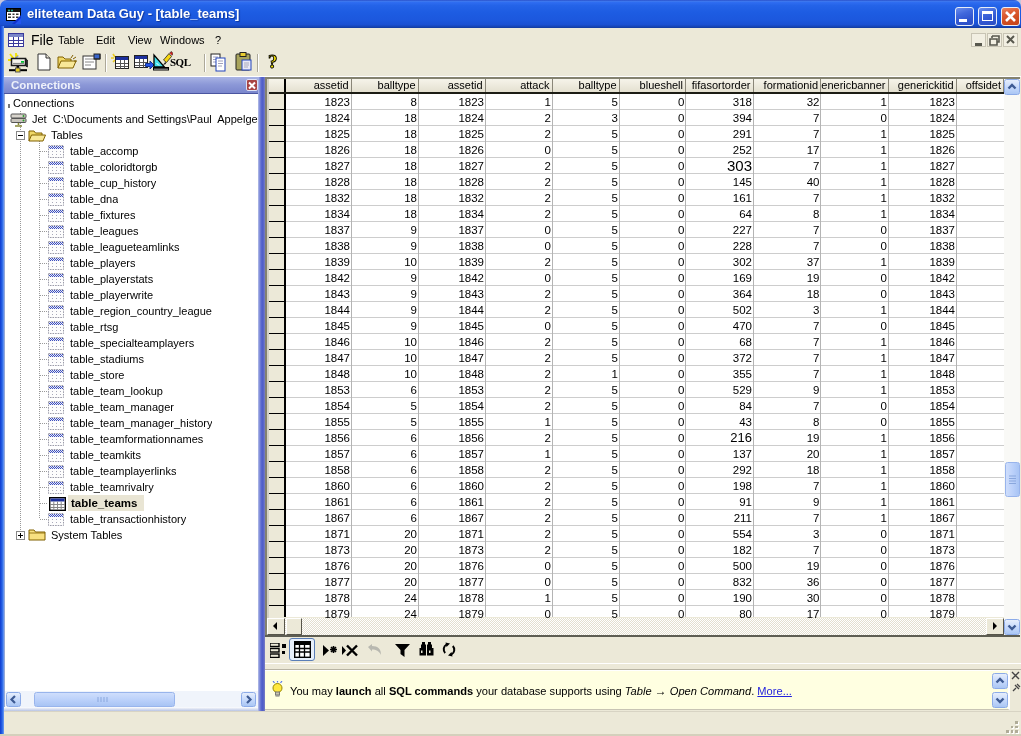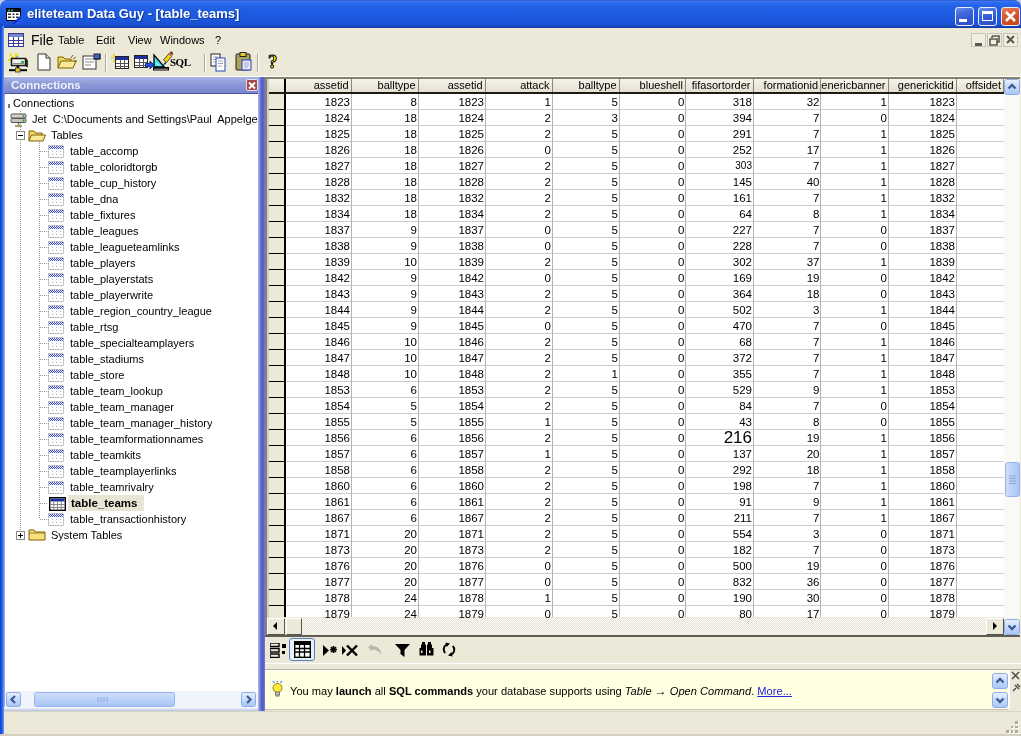--- a/index.html
+++ b/index.html
@@ -444,21 +444,21 @@
 <div class="a" style="left:620.0px;top:48px;width:68.0px;height:16px;line-height:16px;text-align:right;padding-right:1.5px;font-size:11.5px">1826</div>
 <div class="a" style="left:17px;top:63px;width:718.5px;height:1px;background:#cdcdcd"></div>
 <div class="a" style="left:0;top:64px;width:15px;height:16px;background:#ece9d8;border-bottom:1.5px solid #000"></div>
 <div class="a" style="left:15px;top:64px;width:2px;height:16px;border-bottom:1.5px solid #000"></div>
 <div class="a" style="left:17.0px;top:64px;width:66.0px;height:16px;line-height:16px;text-align:right;padding-right:1.5px;font-size:11.5px">1827</div>
 <div class="a" style="left:83.0px;top:64px;width:67.0px;height:16px;line-height:16px;text-align:right;padding-right:1.5px;font-size:11.5px">18</div>
 <div class="a" style="left:150.0px;top:64px;width:67.0px;height:16px;line-height:16px;text-align:right;padding-right:1.5px;font-size:11.5px">1827</div>
 <div class="a" style="left:217.0px;top:64px;width:67.0px;height:16px;line-height:16px;text-align:right;padding-right:1.5px;font-size:11.5px">2</div>
 <div class="a" style="left:284.0px;top:64px;width:67.0px;height:16px;line-height:16px;text-align:right;padding-right:1.5px;font-size:11.5px">5</div>
 <div class="a" style="left:351.0px;top:64px;width:66.5px;height:16px;line-height:16px;text-align:right;padding-right:1.5px;font-size:11.5px">0</div>
-<div class="a" style="left:417.5px;top:64px;width:67.5px;height:16px;line-height:16px;text-align:right;padding-right:1.5px;font-size:10px">303</div>
+<div class="a" style="left:417.5px;top:64px;width:67.5px;height:16px;line-height:16px;text-align:right;padding-right:1.5px;font-size:15px">303</div>
 <div class="a" style="left:485.0px;top:64px;width:67.5px;height:16px;line-height:16px;text-align:right;padding-right:1.5px;font-size:11.5px">7</div>
 <div class="a" style="left:552.5px;top:64px;width:67.5px;height:16px;line-height:16px;text-align:right;padding-right:1.5px;font-size:11.5px">1</div>
 <div class="a" style="left:620.0px;top:64px;width:68.0px;height:16px;line-height:16px;text-align:right;padding-right:1.5px;font-size:11.5px">1827</div>
 <div class="a" style="left:17px;top:79px;width:718.5px;height:1px;background:#cdcdcd"></div>
 <div class="a" style="left:0;top:80px;width:15px;height:16px;background:#ece9d8;border-bottom:1.5px solid #000"></div>
 <div class="a" style="left:15px;top:80px;width:2px;height:16px;border-bottom:1.5px solid #000"></div>
 <div class="a" style="left:17.0px;top:80px;width:66.0px;height:16px;line-height:16px;text-align:right;padding-right:1.5px;font-size:11.5px">1828</div>
 <div class="a" style="left:83.0px;top:80px;width:67.0px;height:16px;line-height:16px;text-align:right;padding-right:1.5px;font-size:11.5px">18</div>
 <div class="a" style="left:150.0px;top:80px;width:67.0px;height:16px;line-height:16px;text-align:right;padding-right:1.5px;font-size:11.5px">1828</div>
 <div class="a" style="left:217.0px;top:80px;width:67.0px;height:16px;line-height:16px;text-align:right;padding-right:1.5px;font-size:11.5px">2</div>
@@ -665,21 +665,21 @@
 <div class="a" style="left:620.0px;top:320px;width:68.0px;height:16px;line-height:16px;text-align:right;padding-right:1.5px;font-size:11.5px">1855</div>
 <div class="a" style="left:17px;top:335px;width:718.5px;height:1px;background:#cdcdcd"></div>
 <div class="a" style="left:0;top:336px;width:15px;height:16px;background:#ece9d8;border-bottom:1.5px solid #000"></div>
 <div class="a" style="left:15px;top:336px;width:2px;height:16px;border-bottom:1.5px solid #000"></div>
 <div class="a" style="left:17.0px;top:336px;width:66.0px;height:16px;line-height:16px;text-align:right;padding-right:1.5px;font-size:11.5px">1856</div>
 <div class="a" style="left:83.0px;top:336px;width:67.0px;height:16px;line-height:16px;text-align:right;padding-right:1.5px;font-size:11.5px">6</div>
 <div class="a" style="left:150.0px;top:336px;width:67.0px;height:16px;line-height:16px;text-align:right;padding-right:1.5px;font-size:11.5px">1856</div>
 <div class="a" style="left:217.0px;top:336px;width:67.0px;height:16px;line-height:16px;text-align:right;padding-right:1.5px;font-size:11.5px">2</div>
 <div class="a" style="left:284.0px;top:336px;width:67.0px;height:16px;line-height:16px;text-align:right;padding-right:1.5px;font-size:11.5px">5</div>
 <div class="a" style="left:351.0px;top:336px;width:66.5px;height:16px;line-height:16px;text-align:right;padding-right:1.5px;font-size:11.5px">0</div>
-<div class="a" style="left:417.5px;top:336px;width:67.5px;height:16px;line-height:16px;text-align:right;padding-right:1.5px;font-size:17px">216</div>
+<div class="a" style="left:417.5px;top:336px;width:67.5px;height:16px;line-height:16px;text-align:right;padding-right:1.5px;font-size:13px">216</div>
 <div class="a" style="left:485.0px;top:336px;width:67.5px;height:16px;line-height:16px;text-align:right;padding-right:1.5px;font-size:11.5px">19</div>
 <div class="a" style="left:552.5px;top:336px;width:67.5px;height:16px;line-height:16px;text-align:right;padding-right:1.5px;font-size:11.5px">1</div>
 <div class="a" style="left:620.0px;top:336px;width:68.0px;height:16px;line-height:16px;text-align:right;padding-right:1.5px;font-size:11.5px">1856</div>
 <div class="a" style="left:17px;top:351px;width:718.5px;height:1px;background:#cdcdcd"></div>
 <div class="a" style="left:0;top:352px;width:15px;height:16px;background:#ece9d8;border-bottom:1.5px solid #000"></div>
 <div class="a" style="left:15px;top:352px;width:2px;height:16px;border-bottom:1.5px solid #000"></div>
 <div class="a" style="left:17.0px;top:352px;width:66.0px;height:16px;line-height:16px;text-align:right;padding-right:1.5px;font-size:11.5px">1857</div>
 <div class="a" style="left:83.0px;top:352px;width:67.0px;height:16px;line-height:16px;text-align:right;padding-right:1.5px;font-size:11.5px">6</div>
 <div class="a" style="left:150.0px;top:352px;width:67.0px;height:16px;line-height:16px;text-align:right;padding-right:1.5px;font-size:11.5px">1857</div>
 <div class="a" style="left:217.0px;top:352px;width:67.0px;height:16px;line-height:16px;text-align:right;padding-right:1.5px;font-size:11.5px">1</div>

